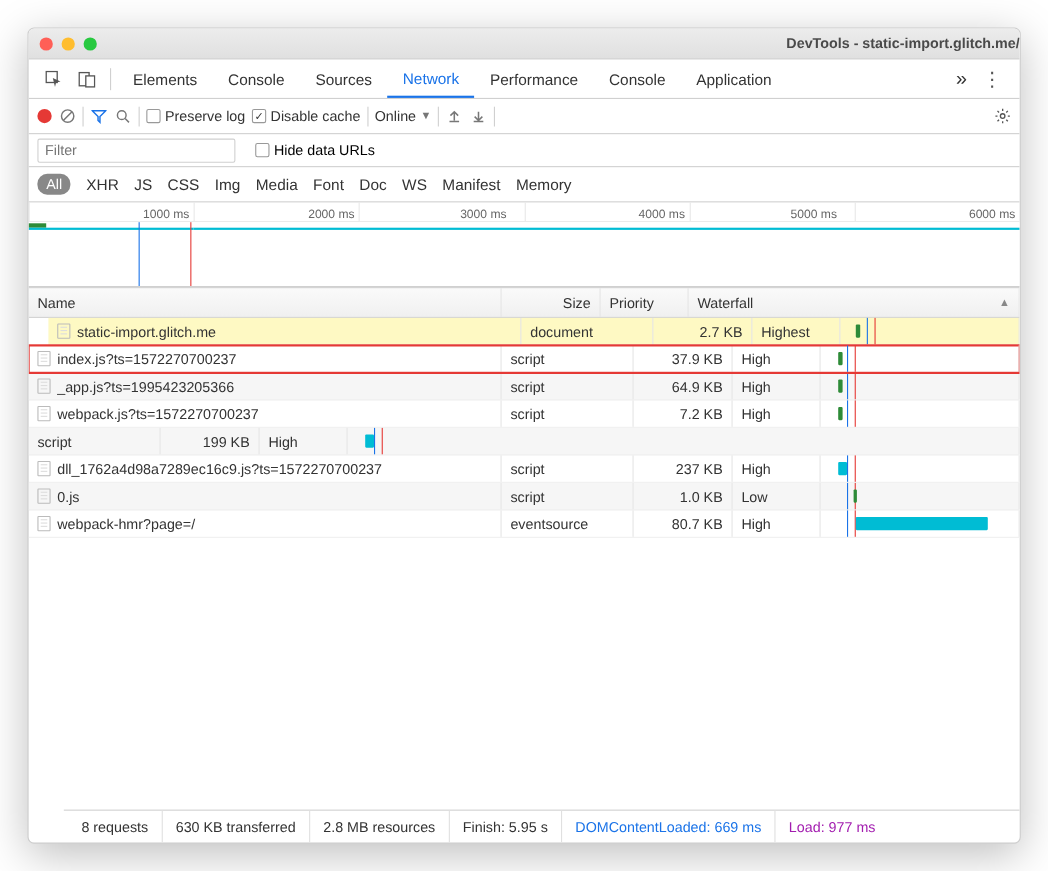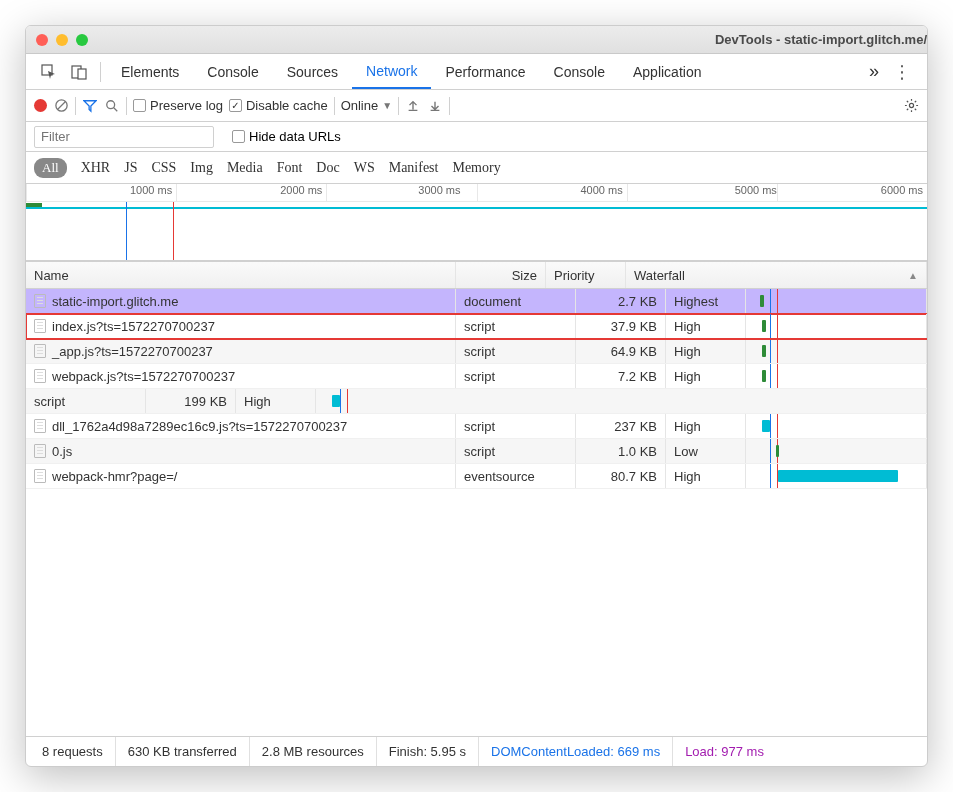--- a/index.html
+++ b/index.html
@@ -27,46 +27,46 @@
 .toolbar .vsep { width:1px; height:18px; background:#d0d0d0; }
 .chklabel { display:flex; align-items:center; gap:4px; }
 .chk { width:13px; height:13px; border:1px solid #999; border-radius:2px; position:relative; display:inline-flex; align-items:center; justify-content:center; font-size:10px; color:#333; }
 .chk.checked::after { content:"✓"; }
 .throttle { display:flex; align-items:center; gap:4px; }
 .gear { margin-left:auto; color:#555; cursor:pointer; font-size:15px; }
 .filterbar { height:30px; display:flex; align-items:center; border-bottom:1px solid #d0d0d0; padding:0 8px; font-size:13px; gap:18px; }
 .filterbar input { width:180px; height:22px; border:1px solid #d0d0d0; border-radius:2px; padding:0 6px; font-size:13px; }
 .typebar { height:32px; display:flex; align-items:center; border-bottom:1px solid #d0d0d0; padding:0 8px; gap:14px; font-size:14px; color:#333; }
 .typebar .pill { background:#888; color:#fff; padding:2px 8px; border-radius:9px; font-size:13px; cursor:pointer; }
-.typebar span { cursor:pointer;font-family:Liberation Serif, serif; }
+.typebar span { cursor:pointer; }
 .timeline { border-bottom:1px solid #d0d0d0; }
 .tl-ticks { height:18px; display:flex; font-size:11px; color:#666; border-bottom:1px solid #e8e8e8; position:relative; }
-.tl-ticks div { flex:1; border-left:1px solid #e8e8e8; padding-left:4px; display:flex; align-items:flex-start; }
+.tl-ticks div { flex:1; border-left:1px solid #e8e8e8; padding-left:4px; display:flex; align-items:flex-end; }
 .tl-body { height:58px; position:relative; background:#fff; }
 .tl-body .bar { position:absolute; height:4px; top:1px; }
 .tl-body .vline { position:absolute; top:0; bottom:0; width:1px; }
 .net-table { flex:1; display:flex; flex-direction:column; overflow:auto; }
 .thead { display:flex; height:28px; background:linear-gradient(#fafafa,#f0f0f0); border-top:1px solid #d0d0d0; border-bottom:1px solid #d0d0d0; font-size:13px; color:#333; }
 .th, .td { border-right:1px solid #e5e5e5; display:flex; align-items:center; padding:0 8px; }
 .col-name { flex:0 0 430px; }
 .col-type { flex:0 0 120px; }
 .col-size { flex:0 0 90px; justify-content:flex-end; }
 .col-prio { flex:0 0 80px; }
 .col-wf { flex:1; position:relative; }
 .tbody .row { display:flex; height:25px; font-size:13px; color:#333; border-bottom:1px solid #f0f0f0; }
-.tbody .row.sel { background:#c4b5fd; }
+.tbody .row.sel { background:#fef9c3;margin-left:18px; }
 .tbody .row.odd { background:#f6f6f6; }
 .tbody .row.hl { outline:2px solid #e53935; outline-offset:-1px; position:relative; z-index:2; }
 .file-ico { width:12px; height:14px; border:1px solid #bbb; border-radius:1px; margin-right:6px; flex-shrink:0; position:relative; }
 .file-ico::after { content:""; position:absolute; top:2px; left:2px; right:2px; height:1px; background:#ddd; box-shadow:0 3px 0 #ddd, 0 6px 0 #ddd; }
 .wf-cell { position:relative; height:100%; width:100%; }
 .wf-bar { position:absolute; top:6px; height:12px; border-radius:1px; }
 .wf-vline { position:absolute; top:0; bottom:0; width:1px; }
 .spacer { flex:1; }
-.statusbar { height:30px; border-top:1px solid #d0d0d0; display:flex; align-items:center; font-size:13px; color:#333; padding:0 4px; }
+.statusbar { height:30px; border-top:1px solid #d0d0d0; display:flex; align-items:center; font-size:13px; color:#333; padding:0 4px;margin-left:32px; }
 .statusbar .seg { padding:0 12px; border-right:1px solid #e0e0e0; height:100%; display:flex; align-items:center; }
 .statusbar .seg.blue { color:#1a73e8; }
 .statusbar .seg.red { color:#a21caf; }
 .sort-arrow { margin-left:auto; color:#888; font-size:10px; }
 svg { display:block; }
 </style>
 </head>
 <body>
 
 <div class="window">
@@ -191,21 +191,21 @@
       <div>
           <span style="margin-left:auto;margin-right:4px">2000 ms</span>
         </div>
       <div>
           <span style="margin-left:auto;margin-right:16px">3000 ms</span>
         </div>
       <div>
           <span style="margin-left:auto;margin-right:4px">4000 ms</span>
         </div>
       <div>
-          <span style="margin-left:auto;margin-right:0">5000 ms</span>
+          <span style="margin-left:auto;margin-right:16px">5000 ms</span>
         </div>
       <div>
           <span style="margin-left:auto;margin-right:4px">6000 ms</span>
         </div>
     </div>
     <div class="tl-body">
       <div class="bar" style="left:0;width:16px;background:#2e8b38"></div>
       <div class="bar" style="left:0;width:150px;background:#00bcd4;top:5px;height:2px"></div>
       <div class="bar" style="left:150px;right:0;background:#00bcd4;top:5px;height:2px"></div>
       <div class="vline" style="left:100px;background:#1a73e8"></div>
@@ -252,21 +252,21 @@
             <div class="wf-cell">
               <div class="wf-vline" style="left:16px;background:#1a73e8"></div>
               <div class="wf-vline" style="left:23px;background:#e53935"></div>
               <div class="wf-bar" style="left:8px;width:4px;background:#2e8b38"></div>
             </div>
           </div>
         </div>
         <div class="row odd">
           <div class="td col-name">
             <span class="file-ico"></span>
-            <span>_app.js?ts=1572270700237</span>
+            <span>_app.js?ts=1995423205366</span>
           </div>
           <div class="td col-type">script</div>
           <div class="td col-size">64.9 KB</div>
           <div class="td col-prio">High</div>
           <div class="td col-wf">
             <div class="wf-cell">
               <div class="wf-vline" style="left:16px;background:#1a73e8"></div>
               <div class="wf-vline" style="left:23px;background:#e53935"></div>
               <div class="wf-bar" style="left:8px;width:4px;background:#2e8b38"></div>
             </div>

